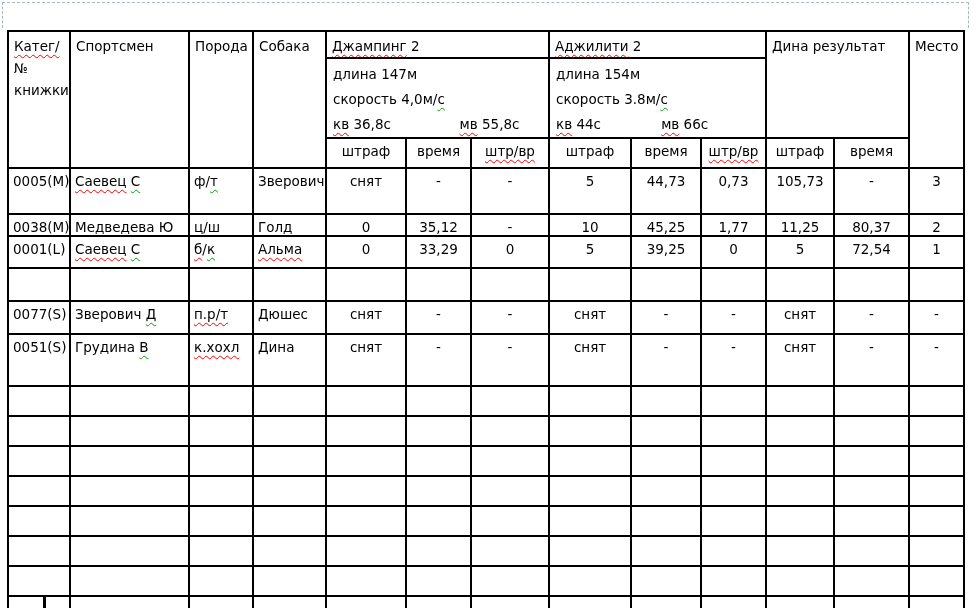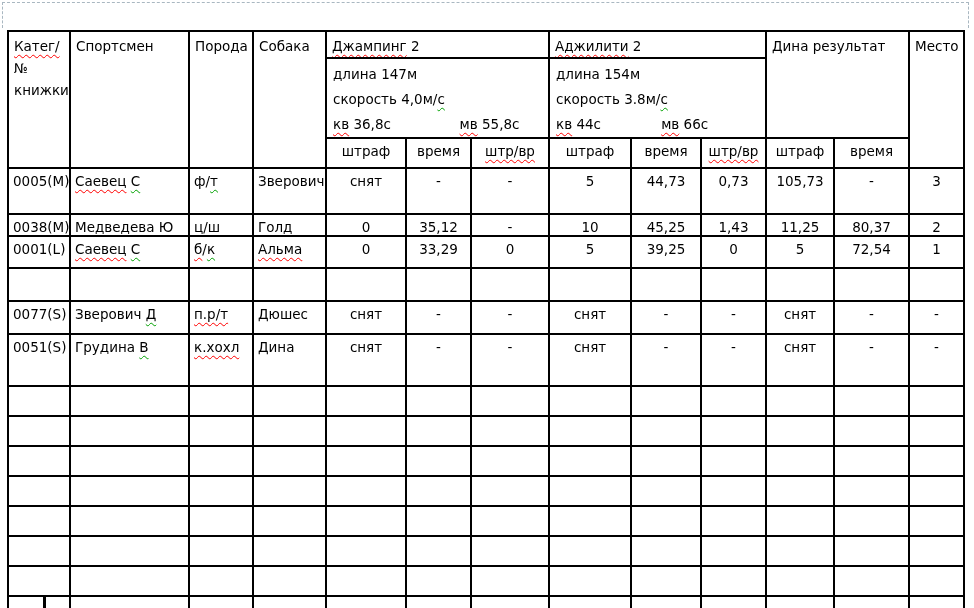--- a/index.html
+++ b/index.html
@@ -119,21 +119,21 @@
         <tr style="height: 21px; margin-left: 16px;">
           <td class="al">0038(М)</td>
           <td class="al">Медведева <span class="sp-green">Ю</span></td>
           <td class="al">ц/ш</td>
           <td class="al">Голд</td>
           <td class="ac">0</td>
           <td class="ac">35,12</td>
           <td class="ac">-</td>
           <td class="ac">10</td>
           <td class="ac">45,25</td>
-          <td class="ac">1,43</td>
+          <td class="ac">1,77</td>
           <td class="ac">11,25</td>
           <td class="ac">80,37</td>
           <td class="ac">2</td>
         </tr>
         <tr style="height: 32px;">
           <td class="al">0001(L)</td>
           <td class="al"><span class="sp-red">Саевец</span> <span class="sp-green">С</span></td>
           <td class="al"><span class="sp-red">б</span>/<span class="sp-green">к</span></td>
           <td class="al"><span class="sp-red">Альма</span></td>
           <td class="ac">0</td>

